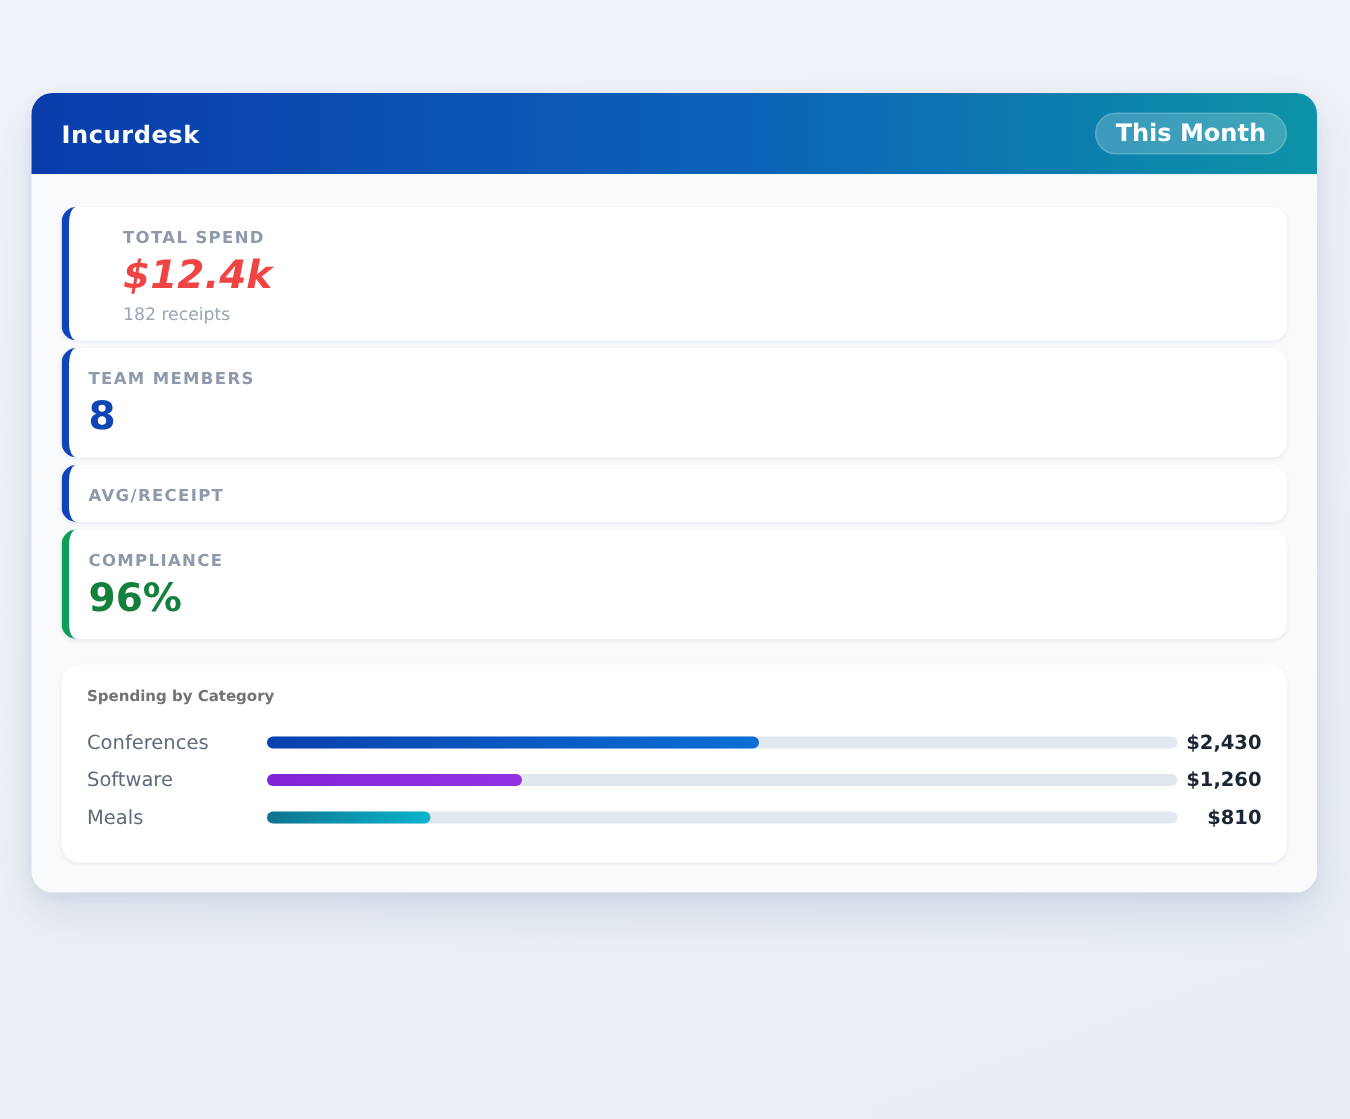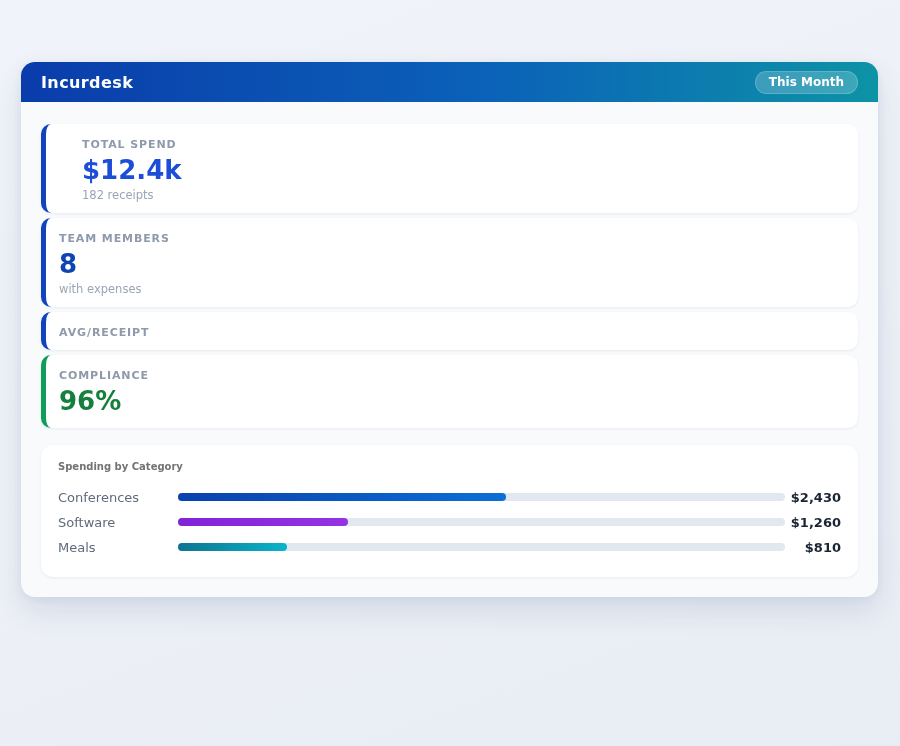--- a/index.html
+++ b/index.html
@@ -11,37 +11,37 @@
   }
   .app {
     position: absolute;
     left: 21px; top: 62px;
     width: 857px;
     border-radius: 14px;
     background: #f8fafc;
     box-shadow: 0 14px 30px rgba(30, 64, 120, 0.12), 0 2px 8px rgba(30, 64, 120, 0.06);
   }
   .header {
-    height: 40px;
+    height: 54px;
     border-radius: 14px 14px 0 0;
     background: linear-gradient(90deg, #0a3cab 0%, #0b62b8 55%, #0d93a6 100%);
     display: flex;
     align-items: center;
     justify-content: space-between;
     padding: 0 20px;
   }
   .app-title {
     color: #ffffff;
     font-size: 16px;
     font-weight: bold;
     letter-spacing: 0.4px;
   }
   .badge {
     color: #ffffff;
-    font-size: 12px;
+    font-size: 16px;
     font-weight: bold;
     background: rgba(255, 255, 255, 0.20);
     border: 1px solid rgba(255, 255, 255, 0.18);
     border-radius: 999px;
     padding: 3px 13px 4px;
     cursor: pointer;
   }
   .content { padding: 22px 20px 20px; }
   .stat-card {
     background: #ffffff;
@@ -120,28 +120,27 @@
 <div class="app">
   <div class="header">
     <div class="app-title">Incurdesk</div>
     <div class="badge">This Month</div>
   </div>
 
   <div class="content">
 
     <div class="stat-card" style="border-left-color: rgb(17, 68, 188); padding-left: 36px;">
       <div class="stat-label">TOTAL SPEND</div>
-      <div class="stat-value" style="color: #1d4ed8;">$12.4k</div>
+      <div class="stat-value" style="color: #ef4444; font-style: italic;">$12.4k</div>
       <div class="stat-sub">182 receipts</div>
     </div>
 
     <div class="stat-card" style="border-left-color: rgb(17, 68, 188);">
       <div class="stat-label">TEAM MEMBERS</div>
       <div class="stat-value" style="color: rgb(13, 69, 181);">8</div>
-      <div class="stat-sub">with expenses</div>
     </div>
 
     <div class="stat-card" style="border-left-color: rgb(17, 68, 188);">
       <div class="stat-label">AVG/RECEIPT</div>
 
     </div>
 
     <div class="stat-card" style="border-left-color: rgb(15, 157, 88);">
       <div class="stat-label">COMPLIANCE</div>
       <div class="stat-value" style="color: #15803d;">96%</div>

